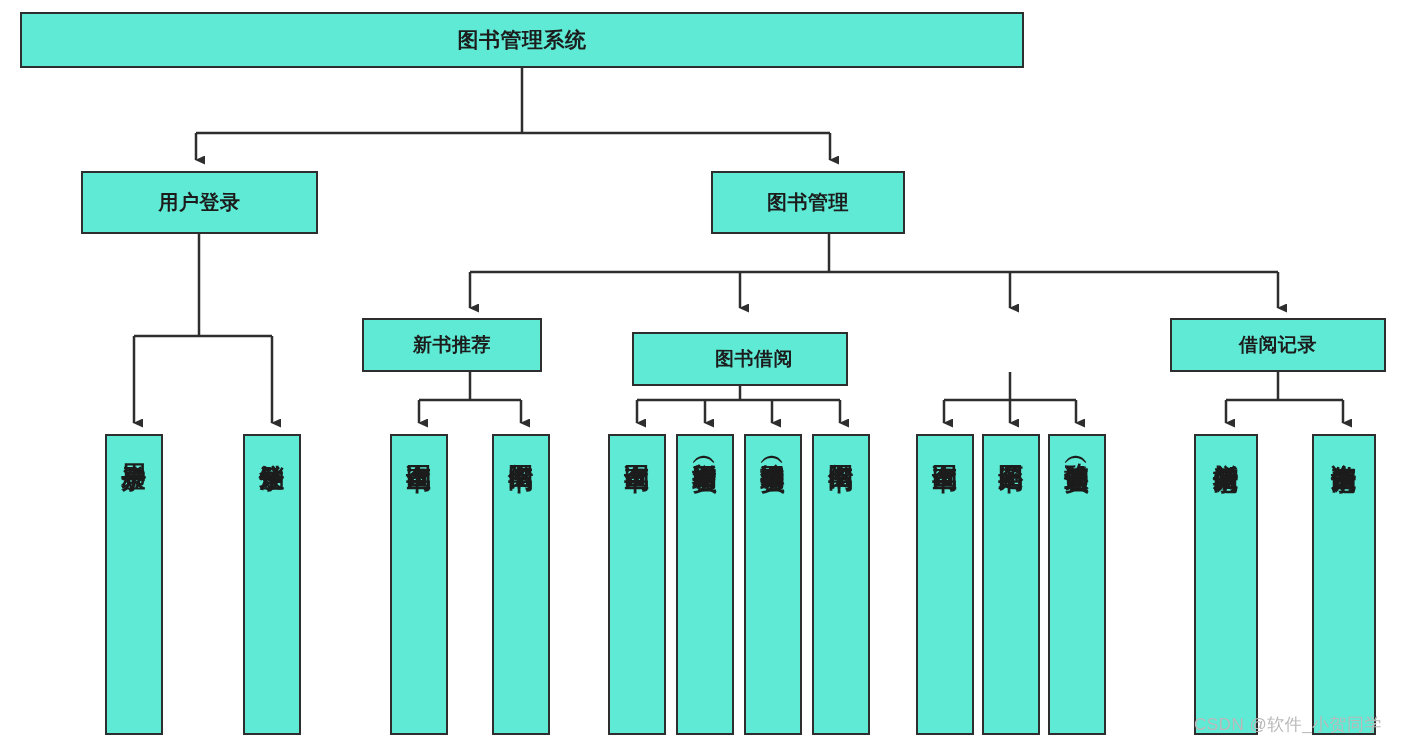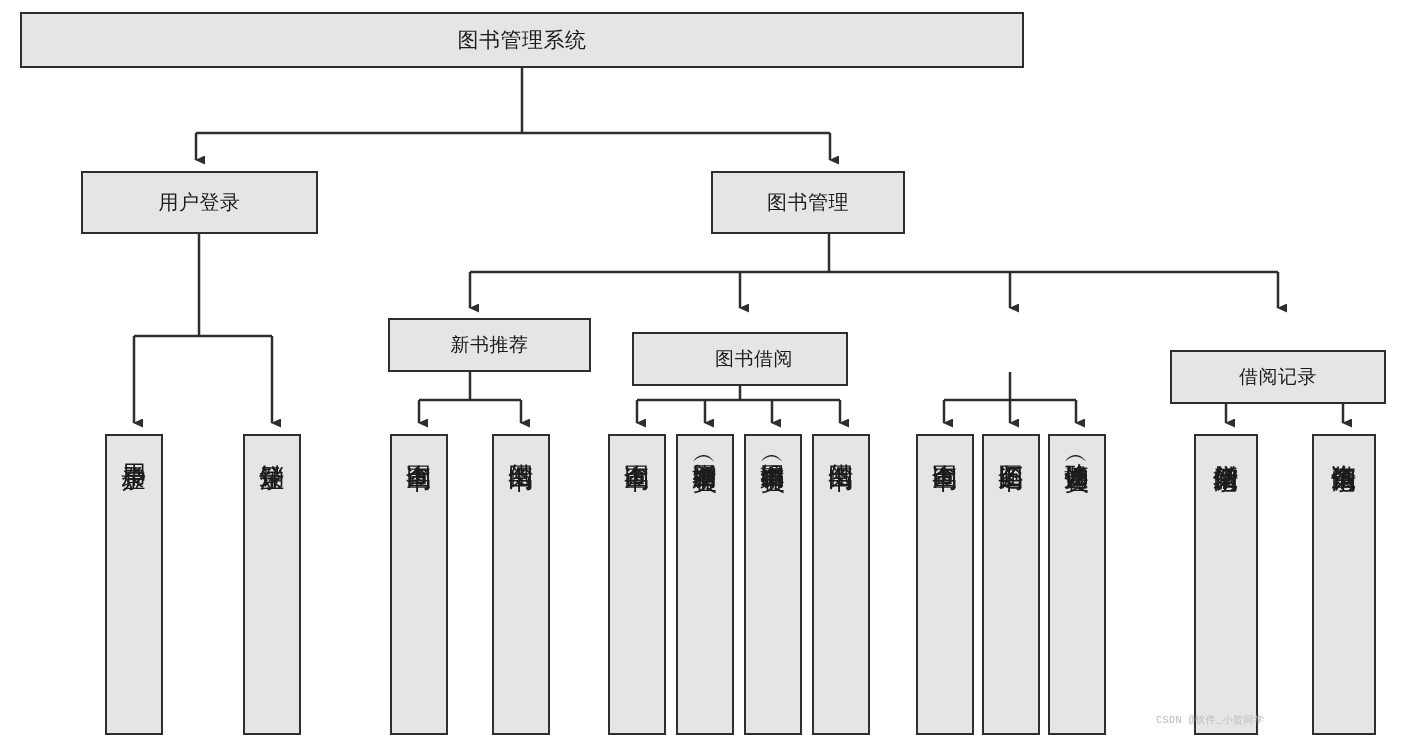--- a/index.html
+++ b/index.html
@@ -22,25 +22,26 @@
   
   #connector-layer {
     position: absolute;
     left: 0; top: 0;
     width: 1405px; height: 747px;
     pointer-events: none;
   }
   .node {
     position: absolute;
     border: 2.5px solid #2e2e2e;
-    background: #e5e5e5;
+    background: #5eead4;
     display: flex;
     align-items: center;
     justify-content: center;
     color: #1c1c1c;
+    font-weight: bold;
   }
   .node-label {
     display: block;
     text-align: center;
     line-height: 1.18;
     color: #1c1c1c;
     letter-spacing: 0.5px;
   }
   
   #node-root {
@@ -67,27 +68,26 @@
     text-orientation: upright;
     font-size: 25px;
     line-height: 1.05;
     letter-spacing: 1px;
     white-space: nowrap;
     max-height: 285px;
   }
   .leaf.tall-text .node-label { font-size: 24px; }
   #watermark {
     position: absolute;
-    left: 1156px;
+    left: 1194px;
     top: 713px;
-    font-size: 10px;
+    font-size: 17px;
     color: #b9b9b9;
     white-space: nowrap;
     letter-spacing: 0.5px;
-    font-family: Liberation Mono, monospace;
   }
 </style>
 </head>
 <body>
 
 <div id="diagram-root">
 
   <svg id="connector-layer" viewBox="0 0 1405 747" width="1405" height="747">
     <defs>
       <marker id="arrowhead" markerWidth="9" markerHeight="10" refX="4.5" refY="9" orient="auto" markerUnits="userSpaceOnUse">
@@ -142,27 +142,27 @@
     <span class="node-label">图书管理系统</span>
   </div>
 
   <div class="node level1" style="left:81px; top:171px; width:237px;">
     <span class="node-label">用户登录</span>
   </div>
   <div class="node level1" style="left:711px; top:171px; width:194px;">
     <span class="node-label">图书管理</span>
   </div>
 
-  <div class="node level2" style="left:362px; top:318px; width:203px;margin-left:26px;">
+  <div class="node level2" style="left:362px; top:318px; width:180px;">
     <span class="node-label">新书推荐</span>
   </div>
   <div class="node level2" style="left:632px; top:332px; width:216px;padding-left:28px;">
     <span class="node-label">图书借阅</span>
   </div>
-  <div class="node level2" style="left:1170px; top:318px; width:216px;margin-top:32px;">
+  <div class="node level2" style="left:1170px; top:318px; width:216px;">
     <span class="node-label">借阅记录</span>
   </div>
 
   <div class="node leaf" style="left:105px; width:58px;">
     <span class="node-label">用户登录</span>
   </div>
   <div class="node leaf" style="left:243px; width:58px;">
     <span class="node-label">注销登录</span>
   </div>
 

